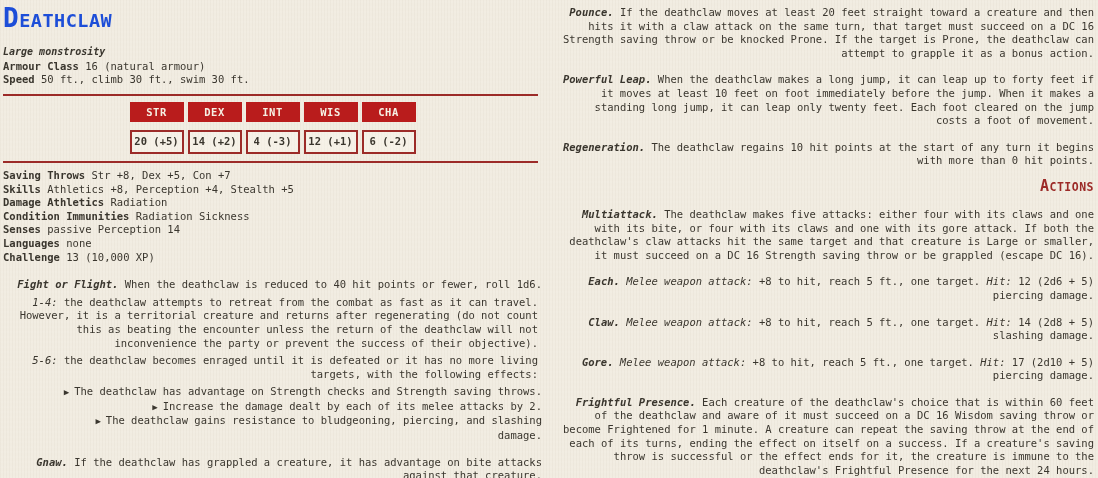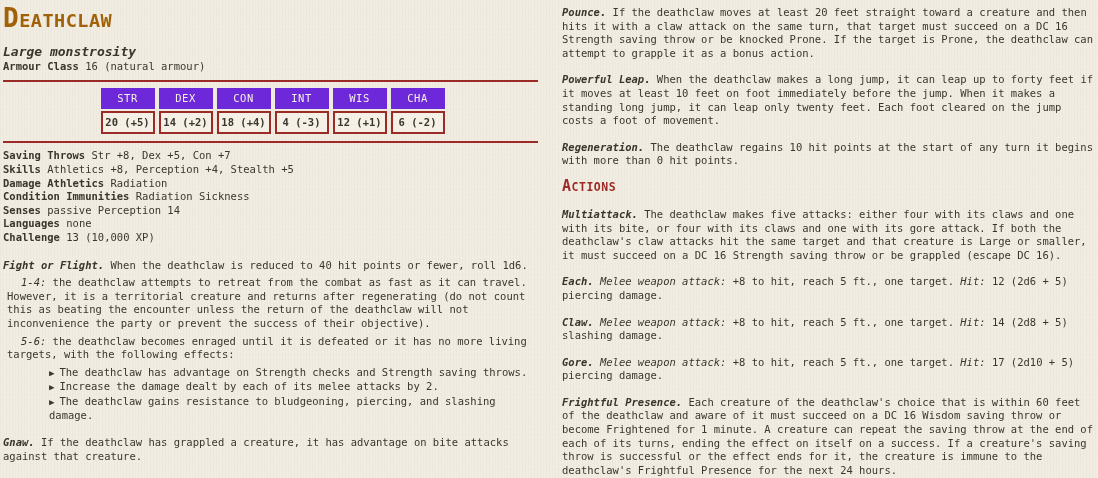--- a/index.html
+++ b/index.html
@@ -10,37 +10,37 @@
       repeating-linear-gradient(90deg, rgba(140,120,95,0.045) 0px, rgba(140,120,95,0.045) 1px, rgba(0,0,0,0) 1px, rgba(0,0,0,0) 3px),
       repeating-linear-gradient(0deg, rgba(255,255,255,0.05) 0px, rgba(255,255,255,0.05) 2px, rgba(0,0,0,0) 2px, rgba(0,0,0,0) 5px);
     font-family:"DejaVu Sans Mono","Liberation Mono",monospace;
     font-size:10.5px;line-height:13.6px;color:#3a362e;
   }
   .page{display:flex;width:1098px;height:478px;box-sizing:border-box;}
   .col{box-sizing:border-box;}
   .col-left{width:552px;padding:3px 10px 0 3px;}
   .col-right{width:546px;padding:6px 4px 0 10px;}
 
-  .creature-title{margin:2px 0 0 0;color:#a16207;font-weight:bold;letter-spacing:0.5px;line-height:26px;}
+  .creature-title{margin:2px 0 0 0;color:#1d4ed8;font-weight:bold;letter-spacing:0.5px;line-height:26px;}
   .creature-title .sc-big{font-size:26px;}
   .creature-title .sc-small{font-size:18.5px;}
 
-  .type-line{font-weight:bold;font-style:italic;margin:11px 0 1px 0;font-size:13px;}
+  .type-line{font-weight:bold;font-style:italic;margin:11px 0 1px 0;font-size:10px;}
 
   .stat-line{white-space:nowrap;}
   .stat-label{font-weight:bold;}
 
   hr.rule{border:0;border-top:2px solid #9c2b28;margin:7px 4px 6px 0;}
 
   .abilities-row{display:flex;justify-content:center;gap:4px;margin:3px 0 5px 0;}
   .ability{width:54px;text-align:center;}
-  .ability-header{background:#6d28d9;color:#f6f0e4;font-weight:normal;padding:4px 0 3px 0;font-size:10.5px;letter-spacing:0.5px;}
-  .ability-score{border:2px solid #9c2b28;margin-top:2px;padding:3px 0 3px 0;font-weight:bold;background:rgba(255,252,244,0.35);}
+  .ability-header{background:#b91c1c;color:#f6f0e4;font-weight:bold;padding:4px 0 3px 0;font-size:10.5px;letter-spacing:0.5px;}
+  .ability-score{border:2px solid #9c2b28;margin-top:8px;padding:3px 0 3px 0;font-weight:bold;background:rgba(255,252,244,0.35);}
 
-  .blocks{margin-top:0;}
+  .blocks{margin-top:0;text-align:right;}
   .traits-left{margin-top:14px;}
   .para{margin:13px 0 0 0;}
   .blocks .para:first-child{margin-top:0;}
   .para.sub{margin:4px;text-indent:14px;}
   .bullets{margin:0;}
   .bullet-line{padding-left:46px;}
   .bullet-glyph{font-size:9px;margin-right:5px;}
   .seg-bi{font-weight:bold;font-style:italic;}
   .seg-i{font-style:italic;}
 
@@ -50,34 +50,31 @@
 </style>
 </head>
 <body>
 
 <div class="page">
   <div class="col col-left">
     <h1 class="creature-title"><span class="sc-big">D</span><span class="sc-small">EATHCLAW</span></h1>
     <div class="type-line">Large monstrosity</div>
     <div class="core-stats">
         <div class="stat-line"><span class="stat-label">Armour Class</span> <span class="stat-value">16 (natural armour)</span></div>
+        <div class="stat-line"><span class="stat-label">Speed</span> <span class="stat-value">50 ft., climb 30 ft., swim 30 ft.</span></div>
       </div>
     <hr class="rule">
     <div class="abilities-row">
         <div class="ability">
           <div class="ability-header">STR</div>
           <div class="ability-score">20 (+5)</div>
         </div>
         <div class="ability">
           <div class="ability-header">DEX</div>
           <div class="ability-score">14 (+2)</div>
-        </div>
-        <div class="ability">
-          <div class="ability-header">CON</div>
-          <div class="ability-score">18 (+4)</div>
         </div>
         <div class="ability">
           <div class="ability-header">INT</div>
           <div class="ability-score">4 (-3)</div>
         </div>
         <div class="ability">
           <div class="ability-header">WIS</div>
           <div class="ability-score">12 (+1)</div>
         </div>
         <div class="ability">

